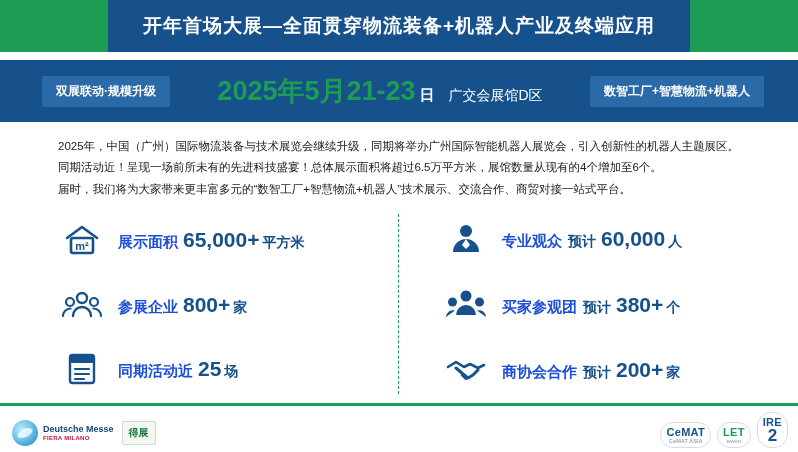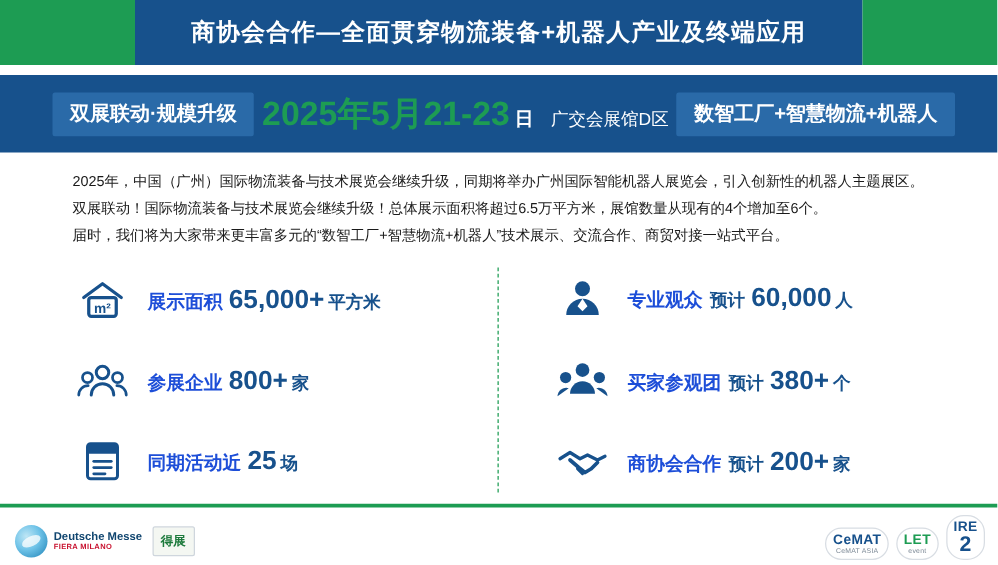--- a/index.html
+++ b/index.html
@@ -59,21 +59,21 @@
     top: 60px;
     width: 798px;
     height: 62px;
     background: #17518c;
     display: flex;
     align-items: center;
   }
   .band-chip {
     background: #2a6aa8;
     color: #ffffff;
-    font-size: 16px;
+    font-size: 12px;
     font-weight: bold;
     padding: 7px 14px;
     margin-left: 42px;
     border-radius: 2px;
     white-space: nowrap;
   }
   .band-chip.right {
     margin-left: 0;
     margin-right: 34px;
   }
@@ -272,38 +272,38 @@
   }
 </style>
 </head>
 <body>
 
 <div class="poster">
 
   <div class="title-bar">
     <div class="tb-left"></div>
     <div class="tb-mid">
-      <div class="main-title">商协会合作—全面贯穿物流装备+机器人产业及终端应用</div>
+      <div class="main-title">开年首场大展—全面贯穿物流装备+机器人产业及终端应用</div>
     </div>
     <div class="tb-right"></div>
   </div>
 
   <div class="blue-band">
     <div class="band-chip">双展联动·规模升级</div>
     <div class="band-center">
       <span class="date-main">2025年5月21-23</span>
       <span class="date-unit">日</span>
       <span class="venue">广交会展馆D区</span>
     </div>
     <div class="band-chip right">数智工厂+智慧物流+机器人</div>
   </div>
 
   <div class="intro">
     <p>2025年，中国（广州）国际物流装备与技术展览会继续升级，同期将举办广州国际智能机器人展览会，引入创新性的机器人主题展区。</p>
-    <p>双展联动！国际物流装备与技术展览会继续升级！总体展示面积将超过6.5万平方米，展馆数量从现有的4个增加至6个。</p>
+    <p>同期活动近！呈现一场前所未有的先进科技盛宴！总体展示面积将超过6.5万平方米，展馆数量从现有的4个增加至6个。</p>
     <p>届时，我们将为大家带来更丰富多元的“数智工厂+智慧物流+机器人”技术展示、交流合作、商贸对接一站式平台。</p>
   </div>
 
   <div class="divider"></div>
 
   <div class="features">
 
     <div class="col left">
 
       <div class="feat">

